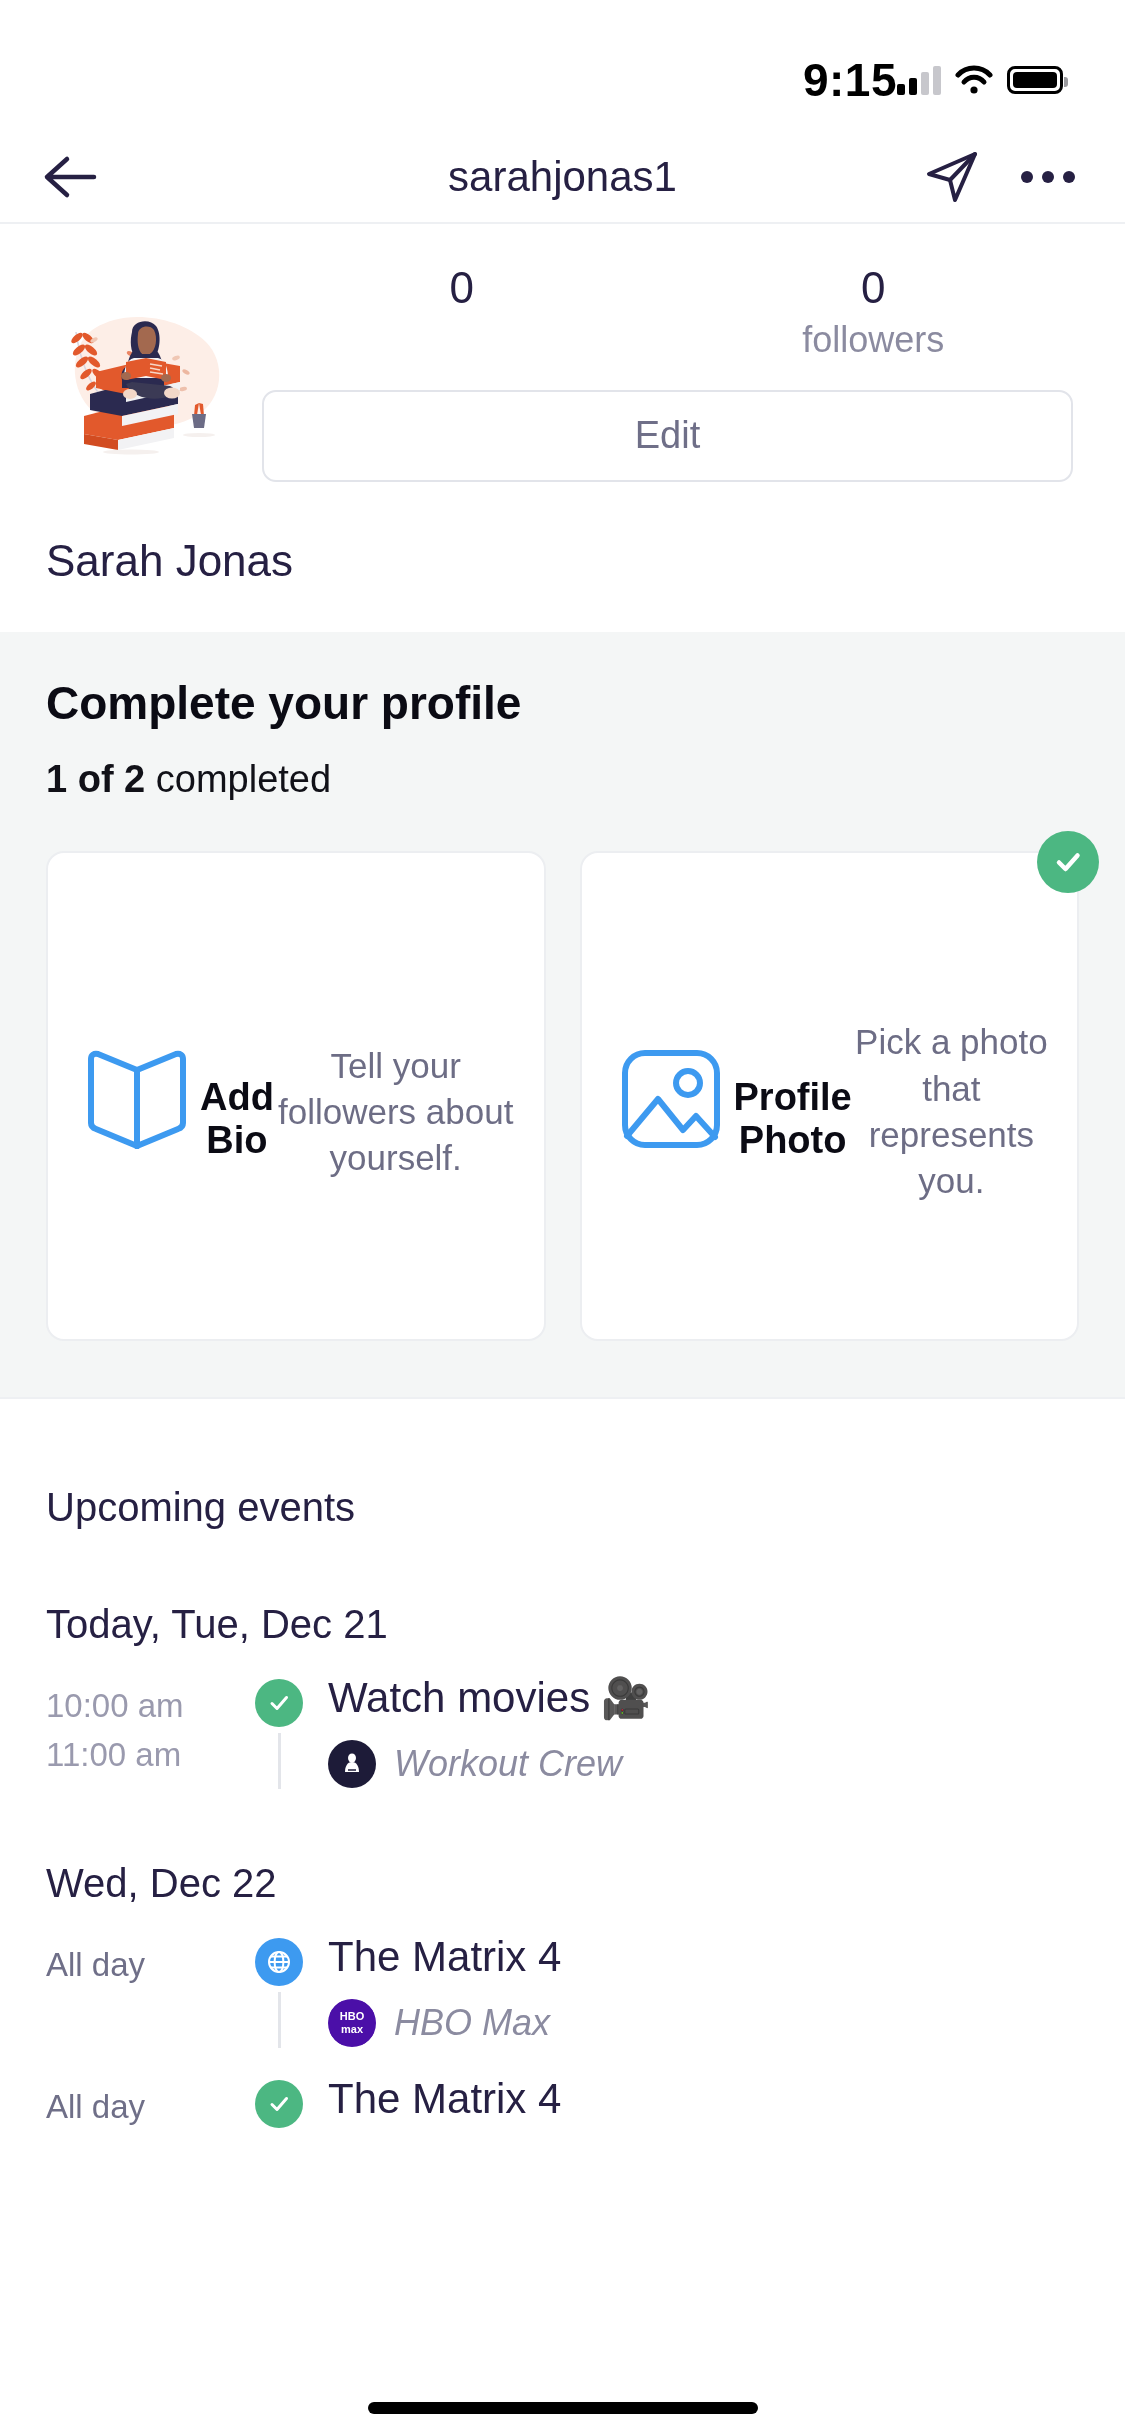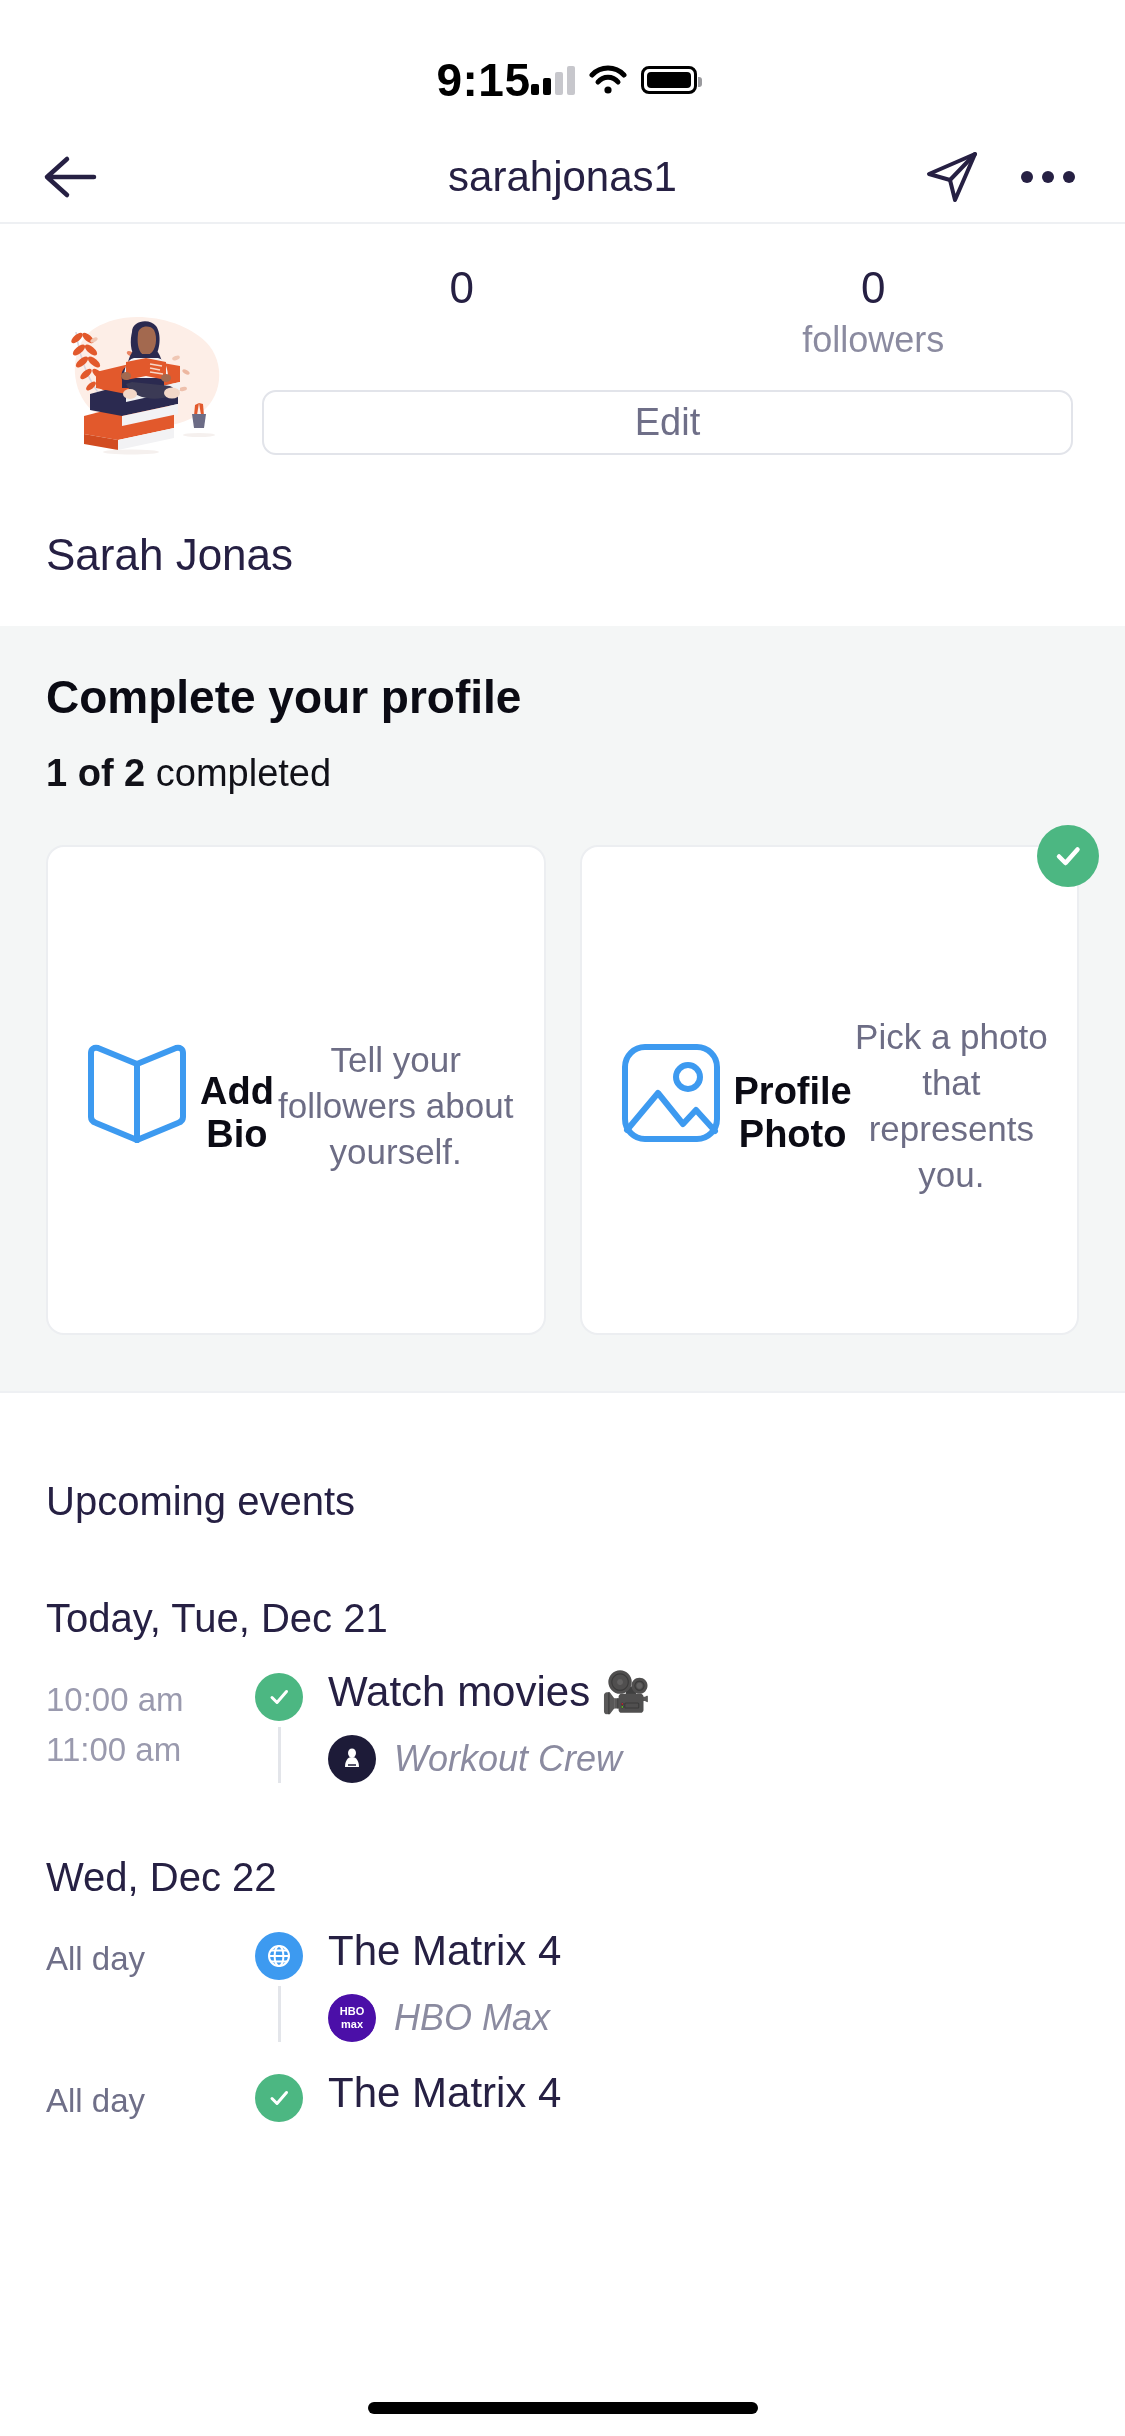--- a/index.html
+++ b/index.html
@@ -7,21 +7,21 @@
     width: 1125px; height: 2436px;
     background: #ffffff;
     font-family: "Liberation Sans", sans-serif;
     overflow: hidden;
   }
   .screen { position: relative; width: 1125px; height: 2436px; background:#fff; }
 
   
   .statusbar {
     height: 132px; width: 100%;
-    display: flex; align-items: center; justify-content: center;
+    display: flex; align-items: center; justify-content: flex-end;
     padding: 28px 62px 0 70px;
   }
   .status-time {
     font-size: 46px; font-weight: 600; color: #000;
     letter-spacing: 0.5px;
   }
   .status-right { display: flex; align-items: center; gap: 14px; }
   .signal { display: flex; align-items: flex-end; gap: 4px; height: 30px; }
   .signal i { display:block; width: 8px; background:#000; border-radius: 2px; }
   .signal i.b1 { height: 11px; }
@@ -67,21 +67,21 @@
     width: 200px; height: 200px; flex: 0 0 200px; position: relative;
     margin-top: 26px;
   }
   .profile-right { flex: 1; padding-left: 10px; }
   .stats { display: flex; }
   .stat { flex: 1; text-align: center; padding-top: 10px; }
   .stat-num { font-size: 44px; color: #262043; line-height: 1.25; }
   .stat-label { font-size: 36px; color: #8b8ba0; line-height: 1.3; margin-top: 2px; }
   .edit-btn {
     margin: 26px 6px 0 6px;
-    height: 65px; border: 2px solid #e2e4ea; border-radius: 14px;
+    height: 92px; border: 2px solid #e2e4ea; border-radius: 14px;
     display:flex; align-items:center; justify-content:center;
     font-size: 38px; color: #6f6f88; background: #fff;
   }
 
   .fullname {
     font-size: 44px; color: #262043; font-weight: 500;
     padding: 54px 46px 46px 46px;
   }
 
   

